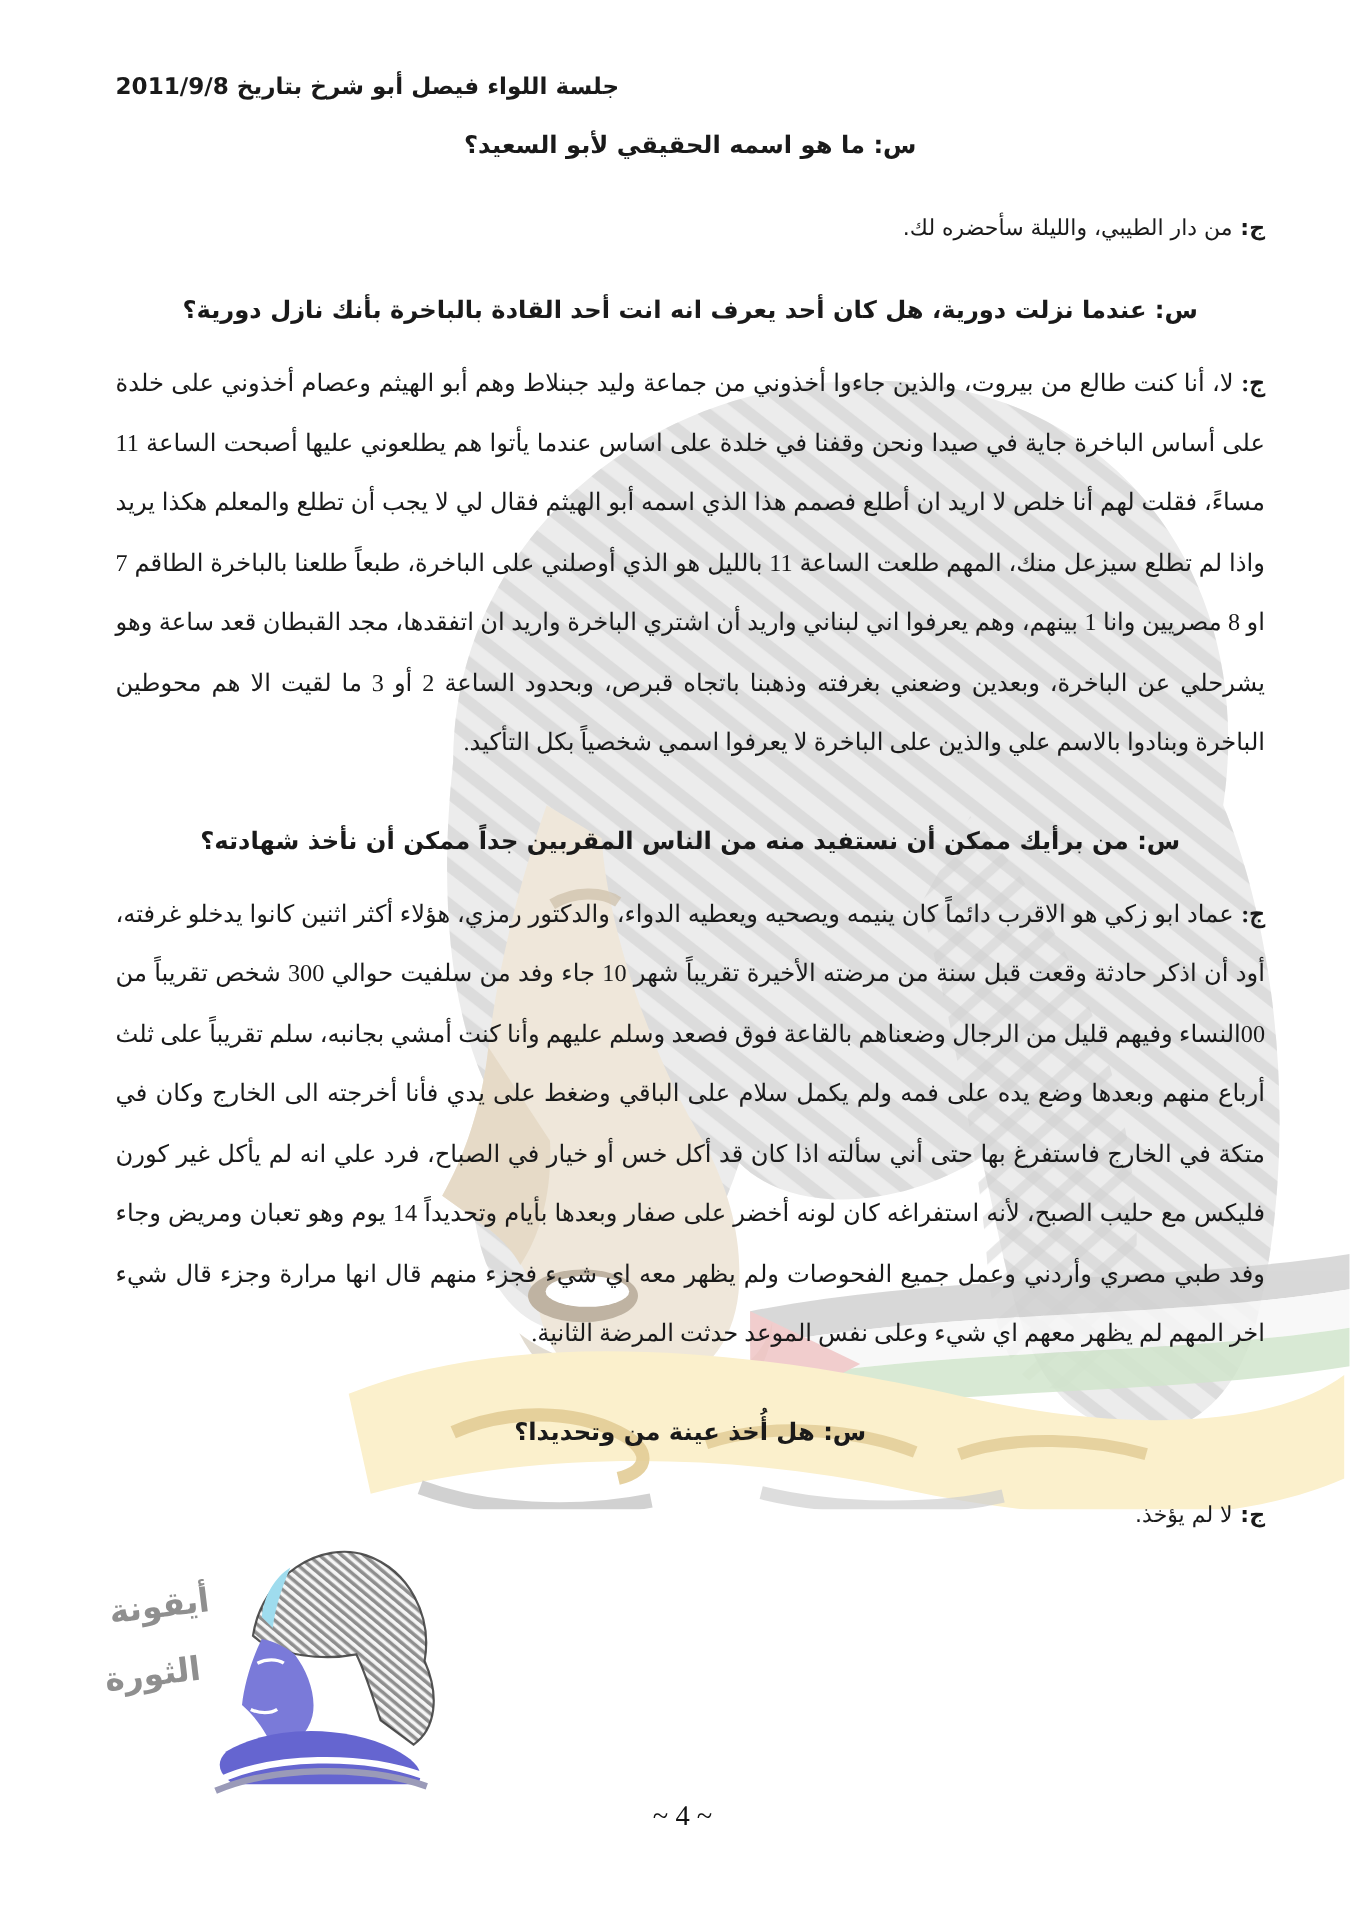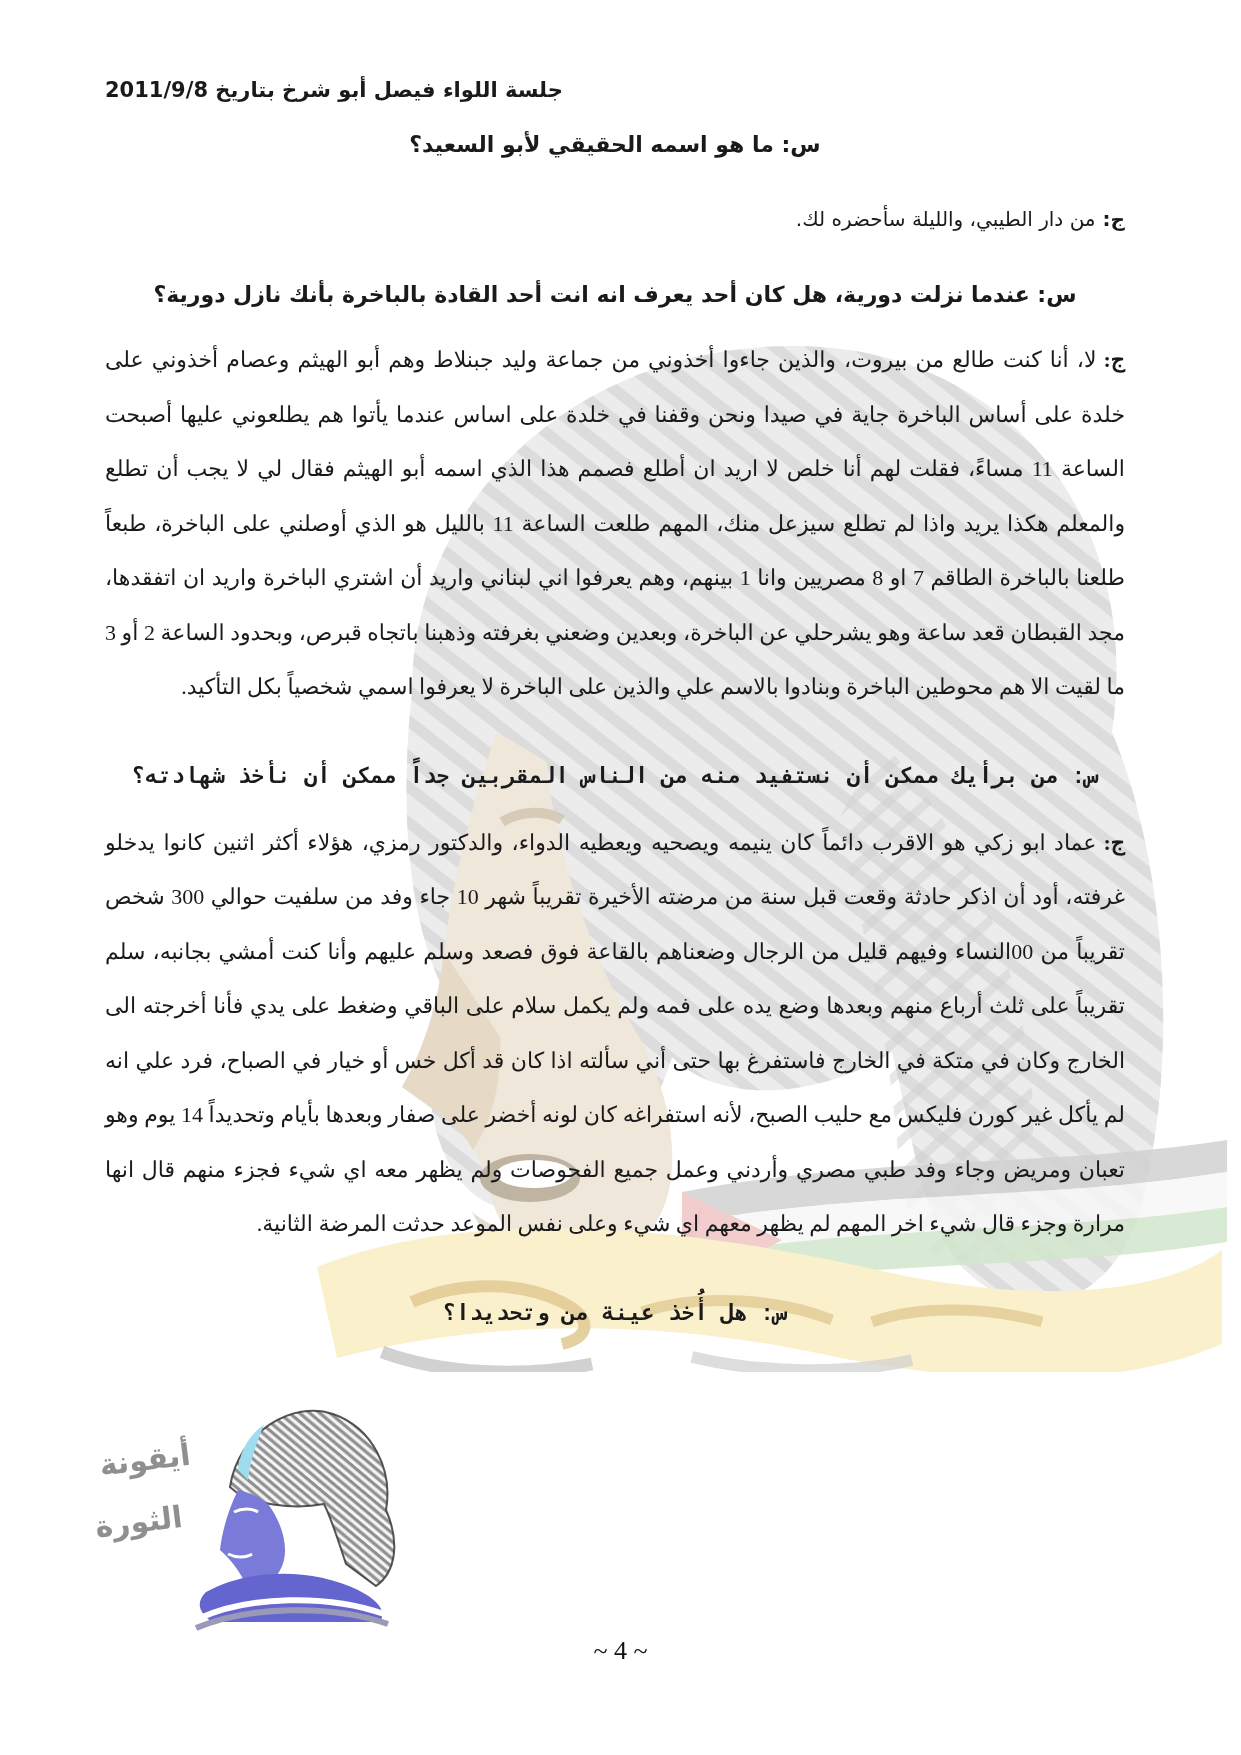--- a/index.html
+++ b/index.html
@@ -19,24 +19,23 @@
     z-index: 0; pointer-events: none;
   }
   .logo-bottom {
     position: absolute; left: 88px; top: 1392px;
     width: 340px; height: 240px;
     z-index: 1; pointer-events: none;
   }
 
   
   .page-content {
-    position: absolute; left: 105px; right: 116px; top: 66px;
+    position: absolute; left: 105px; right: 91px; top: 66px;
     z-index: 2;
     direction: rtl;
-    margin-top: 12px;
   }
   .doc-header {
     direction: rtl;
     text-align: left;
     font-weight: bold;
     font-size: 21px;
     margin-bottom: 26px;
   }
   .question {
     font-weight: bold;
@@ -56,21 +55,21 @@
     line-height: 54.5px;
     text-align: justify;
     text-justify: inter-word;
     margin: 0;
   }
   .a-prefix { font-weight: bold; margin-left: 7px; }
 
   .mt-q  { margin-top: 42px; }
   .mt-a  { margin-top: 40px; }
   .mt-p  { margin-top: 21px; font-family: Liberation Serif, serif; }
-  .mt-q2 { margin-top: 46px; font-family: Liberation Mono, monospace; }
+  .mt-q2 { margin-top: 46px; }
 
   .page-footer {
     position: absolute; top: 1636px; left: 0; right: 0;
     text-align: center;
     font-family: "Liberation Serif", "DejaVu Serif", serif;
     font-size: 26px;
     color: #111;
     z-index: 2;
   }
 </style>
@@ -198,16 +197,19 @@
   </p>
 
   <p class="question mt-q2">س: من برأيك ممكن أن نستفيد منه من الناس المقربين جداً ممكن أن نأخذ شهادته؟</p>
 
   <p class="answer-para mt-p">
     <span class="a-prefix">ج:</span><span>عماد ابو زكي هو الاقرب دائماً كان ينيمه ويصحيه ويعطيه الدواء، والدكتور رمزي، هؤلاء أكثر اثنين كانوا يدخلو غرفته، أود أن اذكر حادثة وقعت قبل سنة من مرضته الأخيرة تقريباً شهر 10 جاء وفد من سلفيت حوالي 300 شخص تقريباً من 00النساء وفيهم قليل من الرجال وضعناهم بالقاعة فوق فصعد وسلم عليهم وأنا كنت أمشي بجانبه، سلم تقريباً على ثلث أرباع منهم وبعدها وضع يده على فمه ولم يكمل سلام على الباقي وضغط على يدي فأنا أخرجته الى الخارج وكان في متكة في الخارج فاستفرغ بها حتى أني سألته اذا كان قد أكل خس أو خيار في الصباح، فرد علي انه لم يأكل غير كورن فليكس مع حليب الصبح، لأنه استفراغه كان لونه أخضر على صفار وبعدها بأيام وتحديداً 14 يوم وهو تعبان ومريض وجاء وفد طبي مصري وأردني وعمل جميع الفحوصات ولم يظهر معه اي شيء فجزء منهم قال انها مرارة وجزء قال شيء اخر المهم لم يظهر معهم اي شيء وعلى نفس الموعد حدثت المرضة الثانية.</span>
   </p>
 
   <p class="question mt-q2">س: هل أُخذ عينة من وتحديدا؟</p>
 
+  <p class="answer-line mt-a">
+    <span class="a-prefix">ج:</span><span>لا لم يؤخذ.</span>
+  </p>
 
 </div>
 
 <div class="page-footer">~ 4 ~</div>
 
 </body></html>

